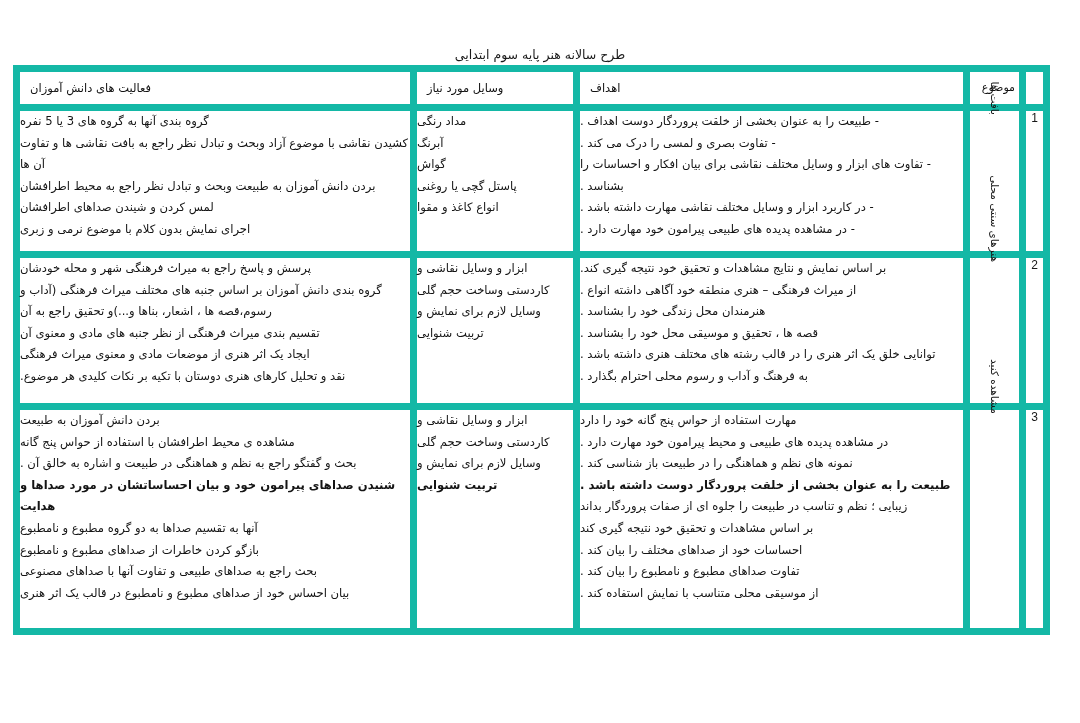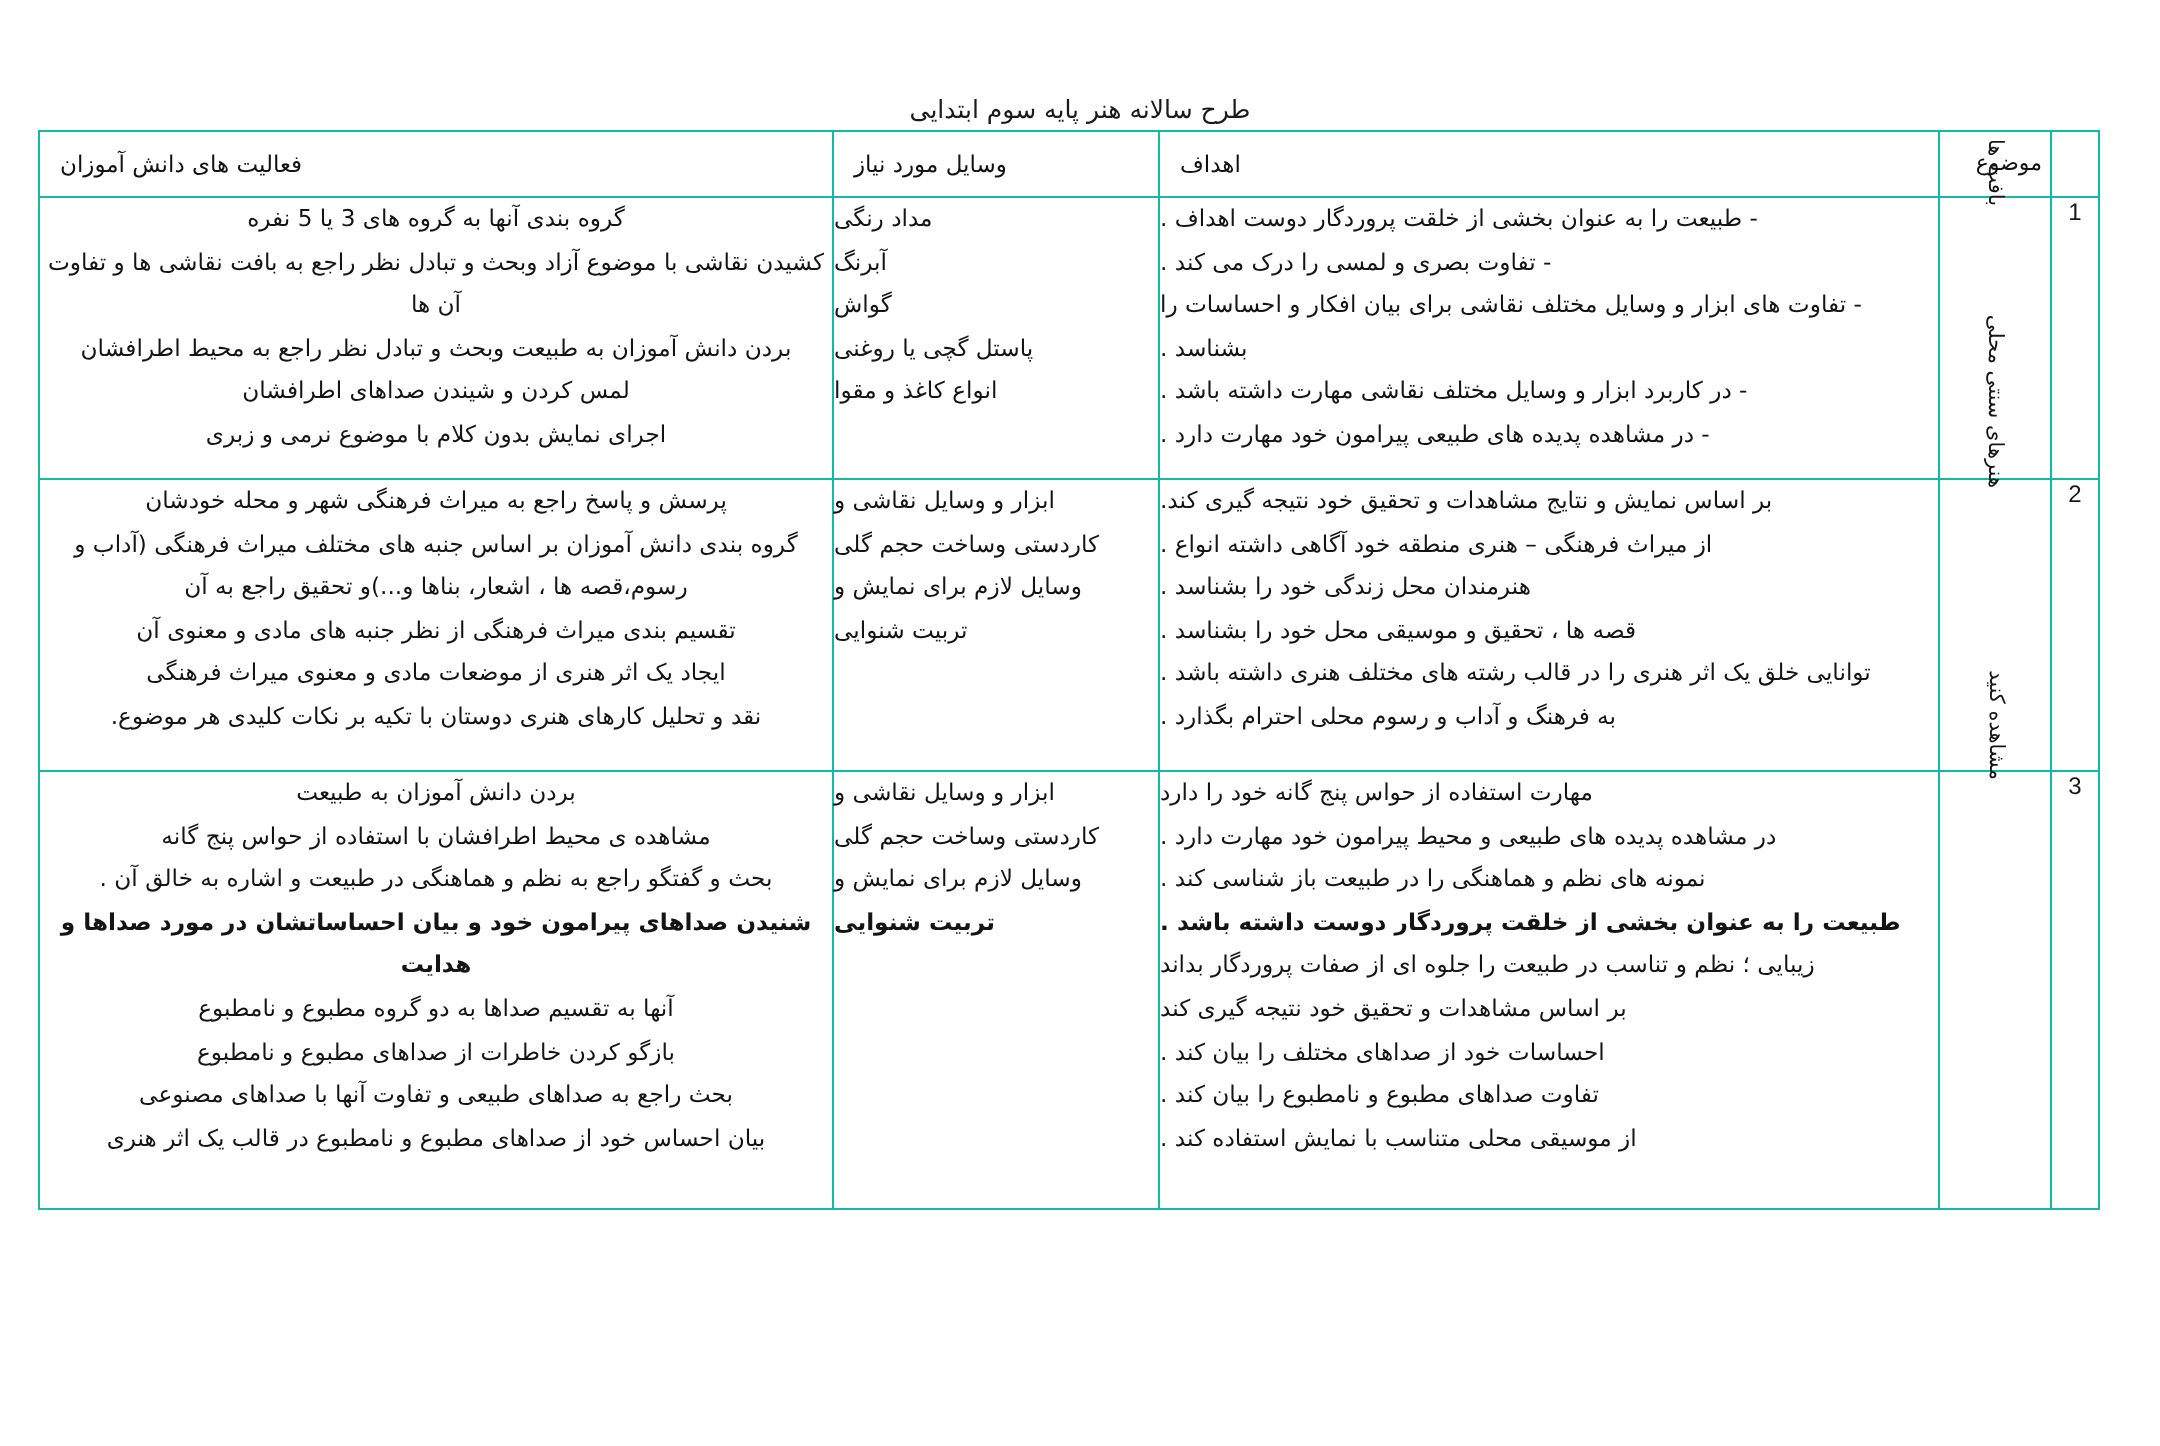--- a/index.html
+++ b/index.html
@@ -41,21 +41,21 @@
     right: 30px;
     width: 1030px;
   }
   table.plan {
     border-collapse: collapse;
     width: 1030px;
     table-layout: fixed;
     direction: rtl;
   }
   table.plan td, table.plan th {
-    border: 1px solid #14b8a6;
+    border: 7px solid #14b8a6;
     vertical-align: top;
     padding: 0;
     background: #ffffff;
   }
   
   col.c-num      { width: 24px; }
   col.c-subject  { width: 56px; }
   col.c-goals    { width: 390px; }
   col.c-tools    { width: 163px; }
   col.c-acts     { width: 397px; }
@@ -114,21 +114,21 @@
     margin: 0;
     padding: 0;
   }
   td.goals li, td.tools li, td.acts li {
     margin: 0;
     padding: 0;
     direction: rtl;
   }
   td.goals li { text-align: left; }
   td.tools li { text-align: left; }
-  td.acts  li { text-align: center; }
+  td.acts  li { text-align: left; }
 
   li.bold { font-weight: bold; }
 
   
   tr.r1 td { height: 140px; }
   tr.r2 td { height: 145px; }
   tr.r3 td { height: 218px; }
 </style>
 </head>
 <body>

